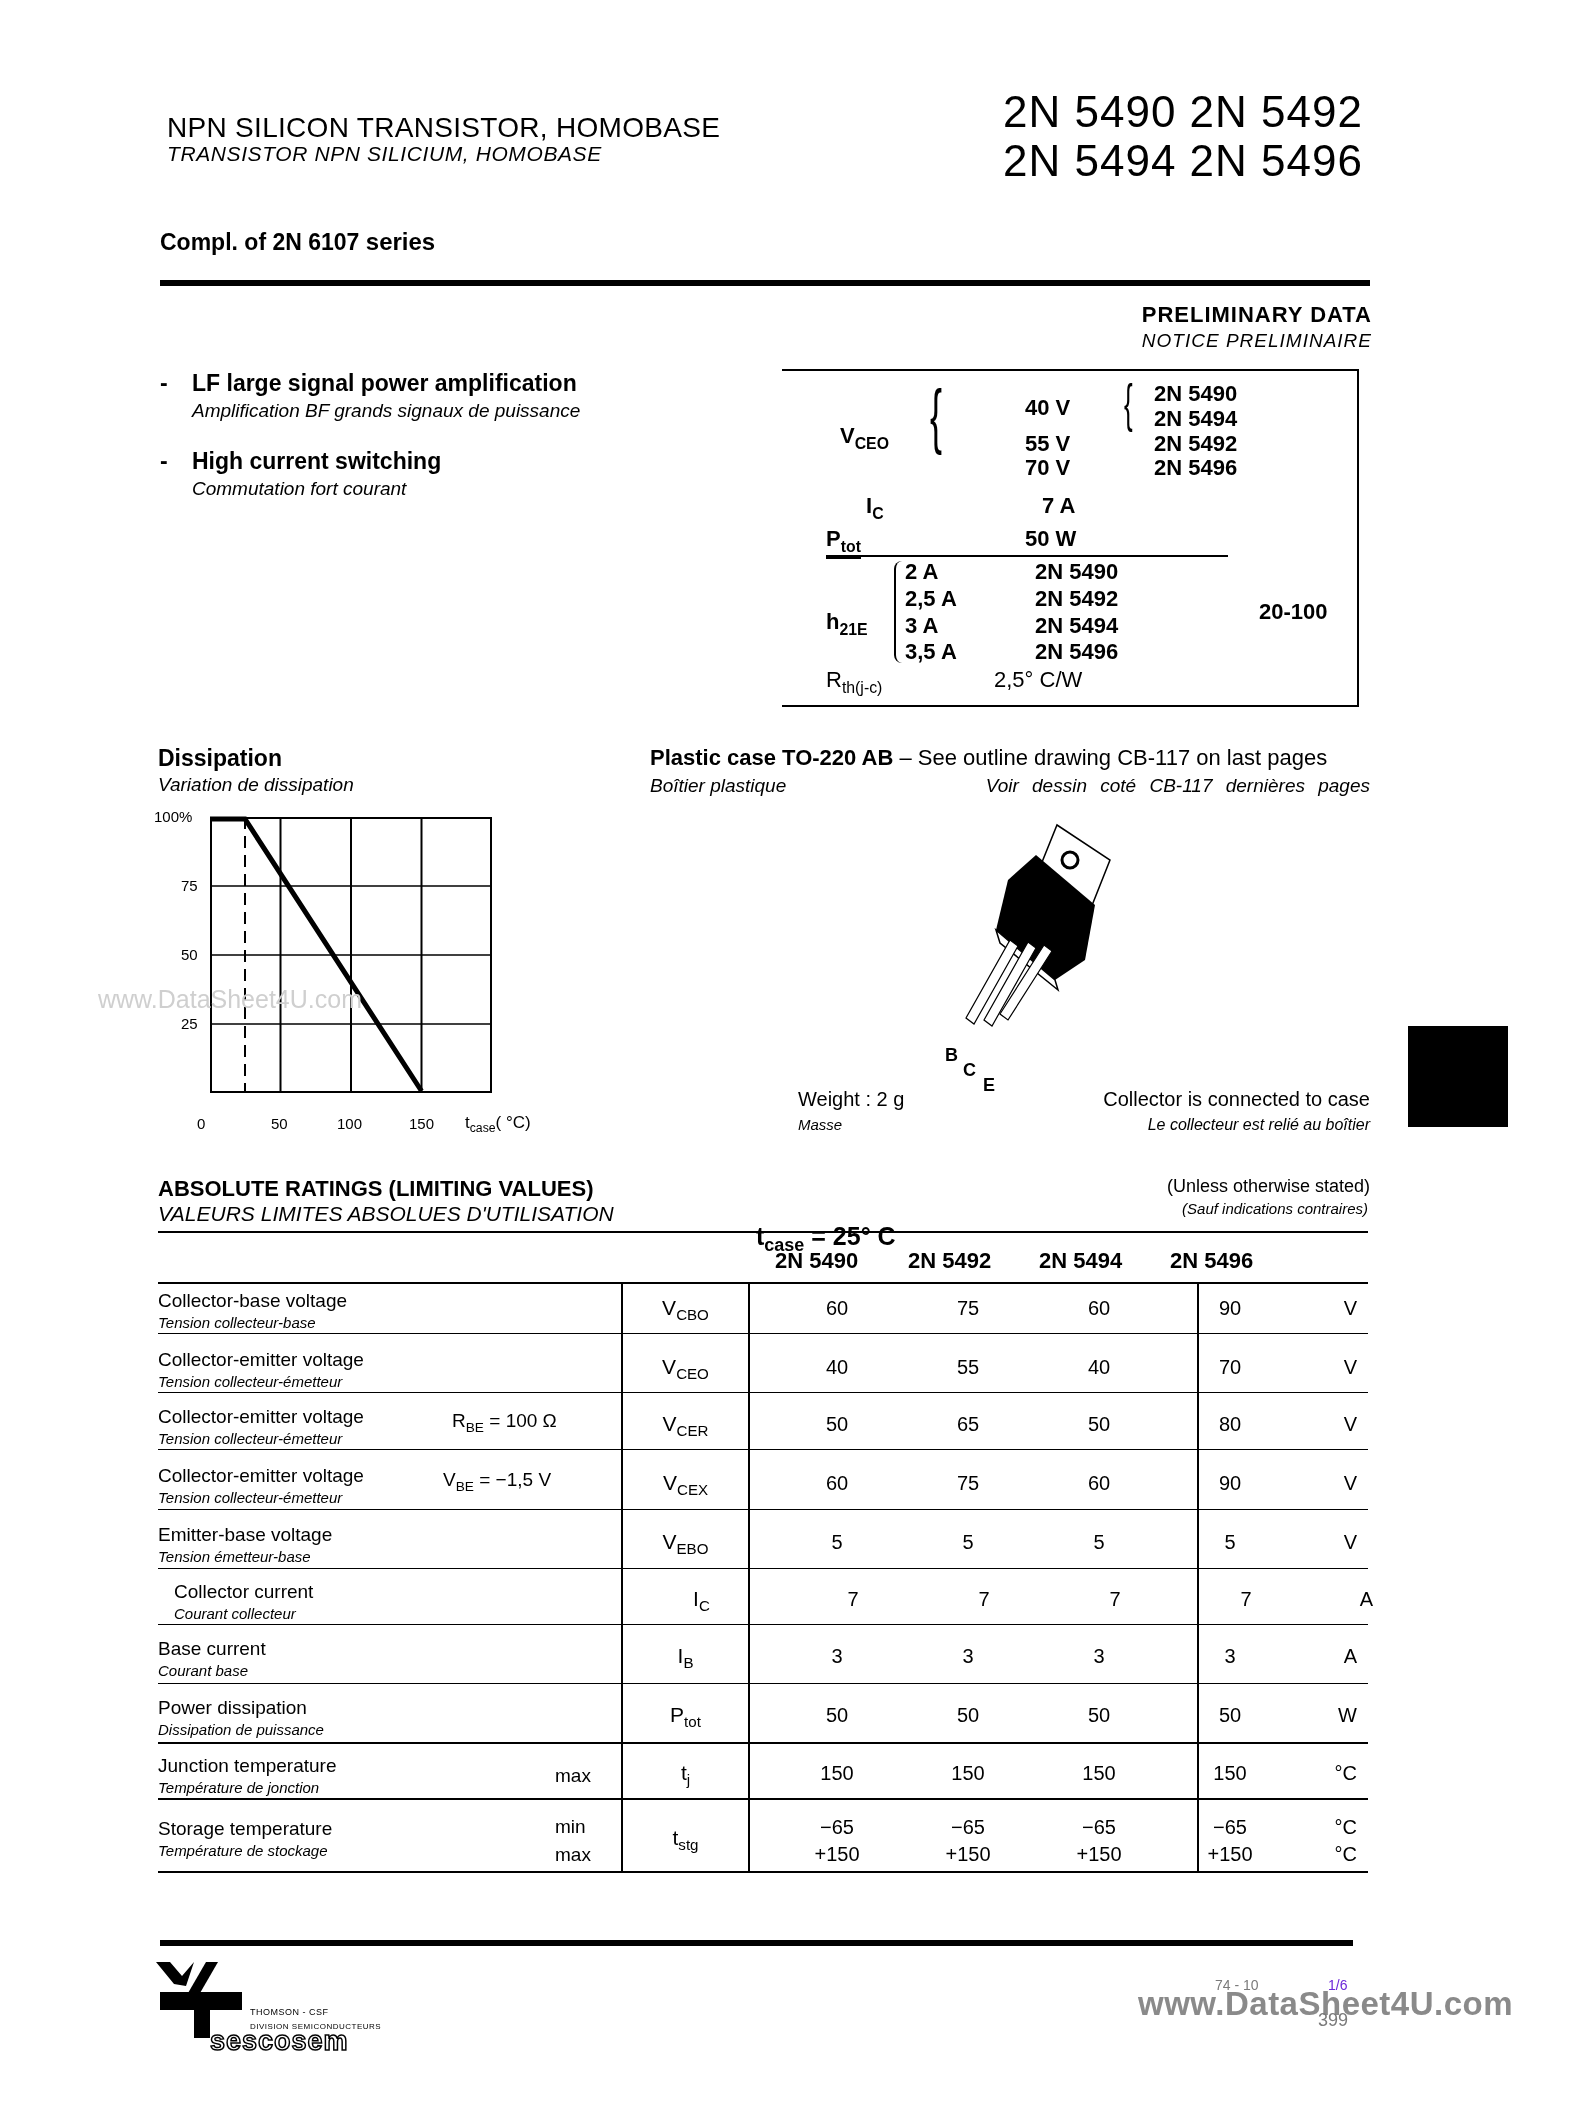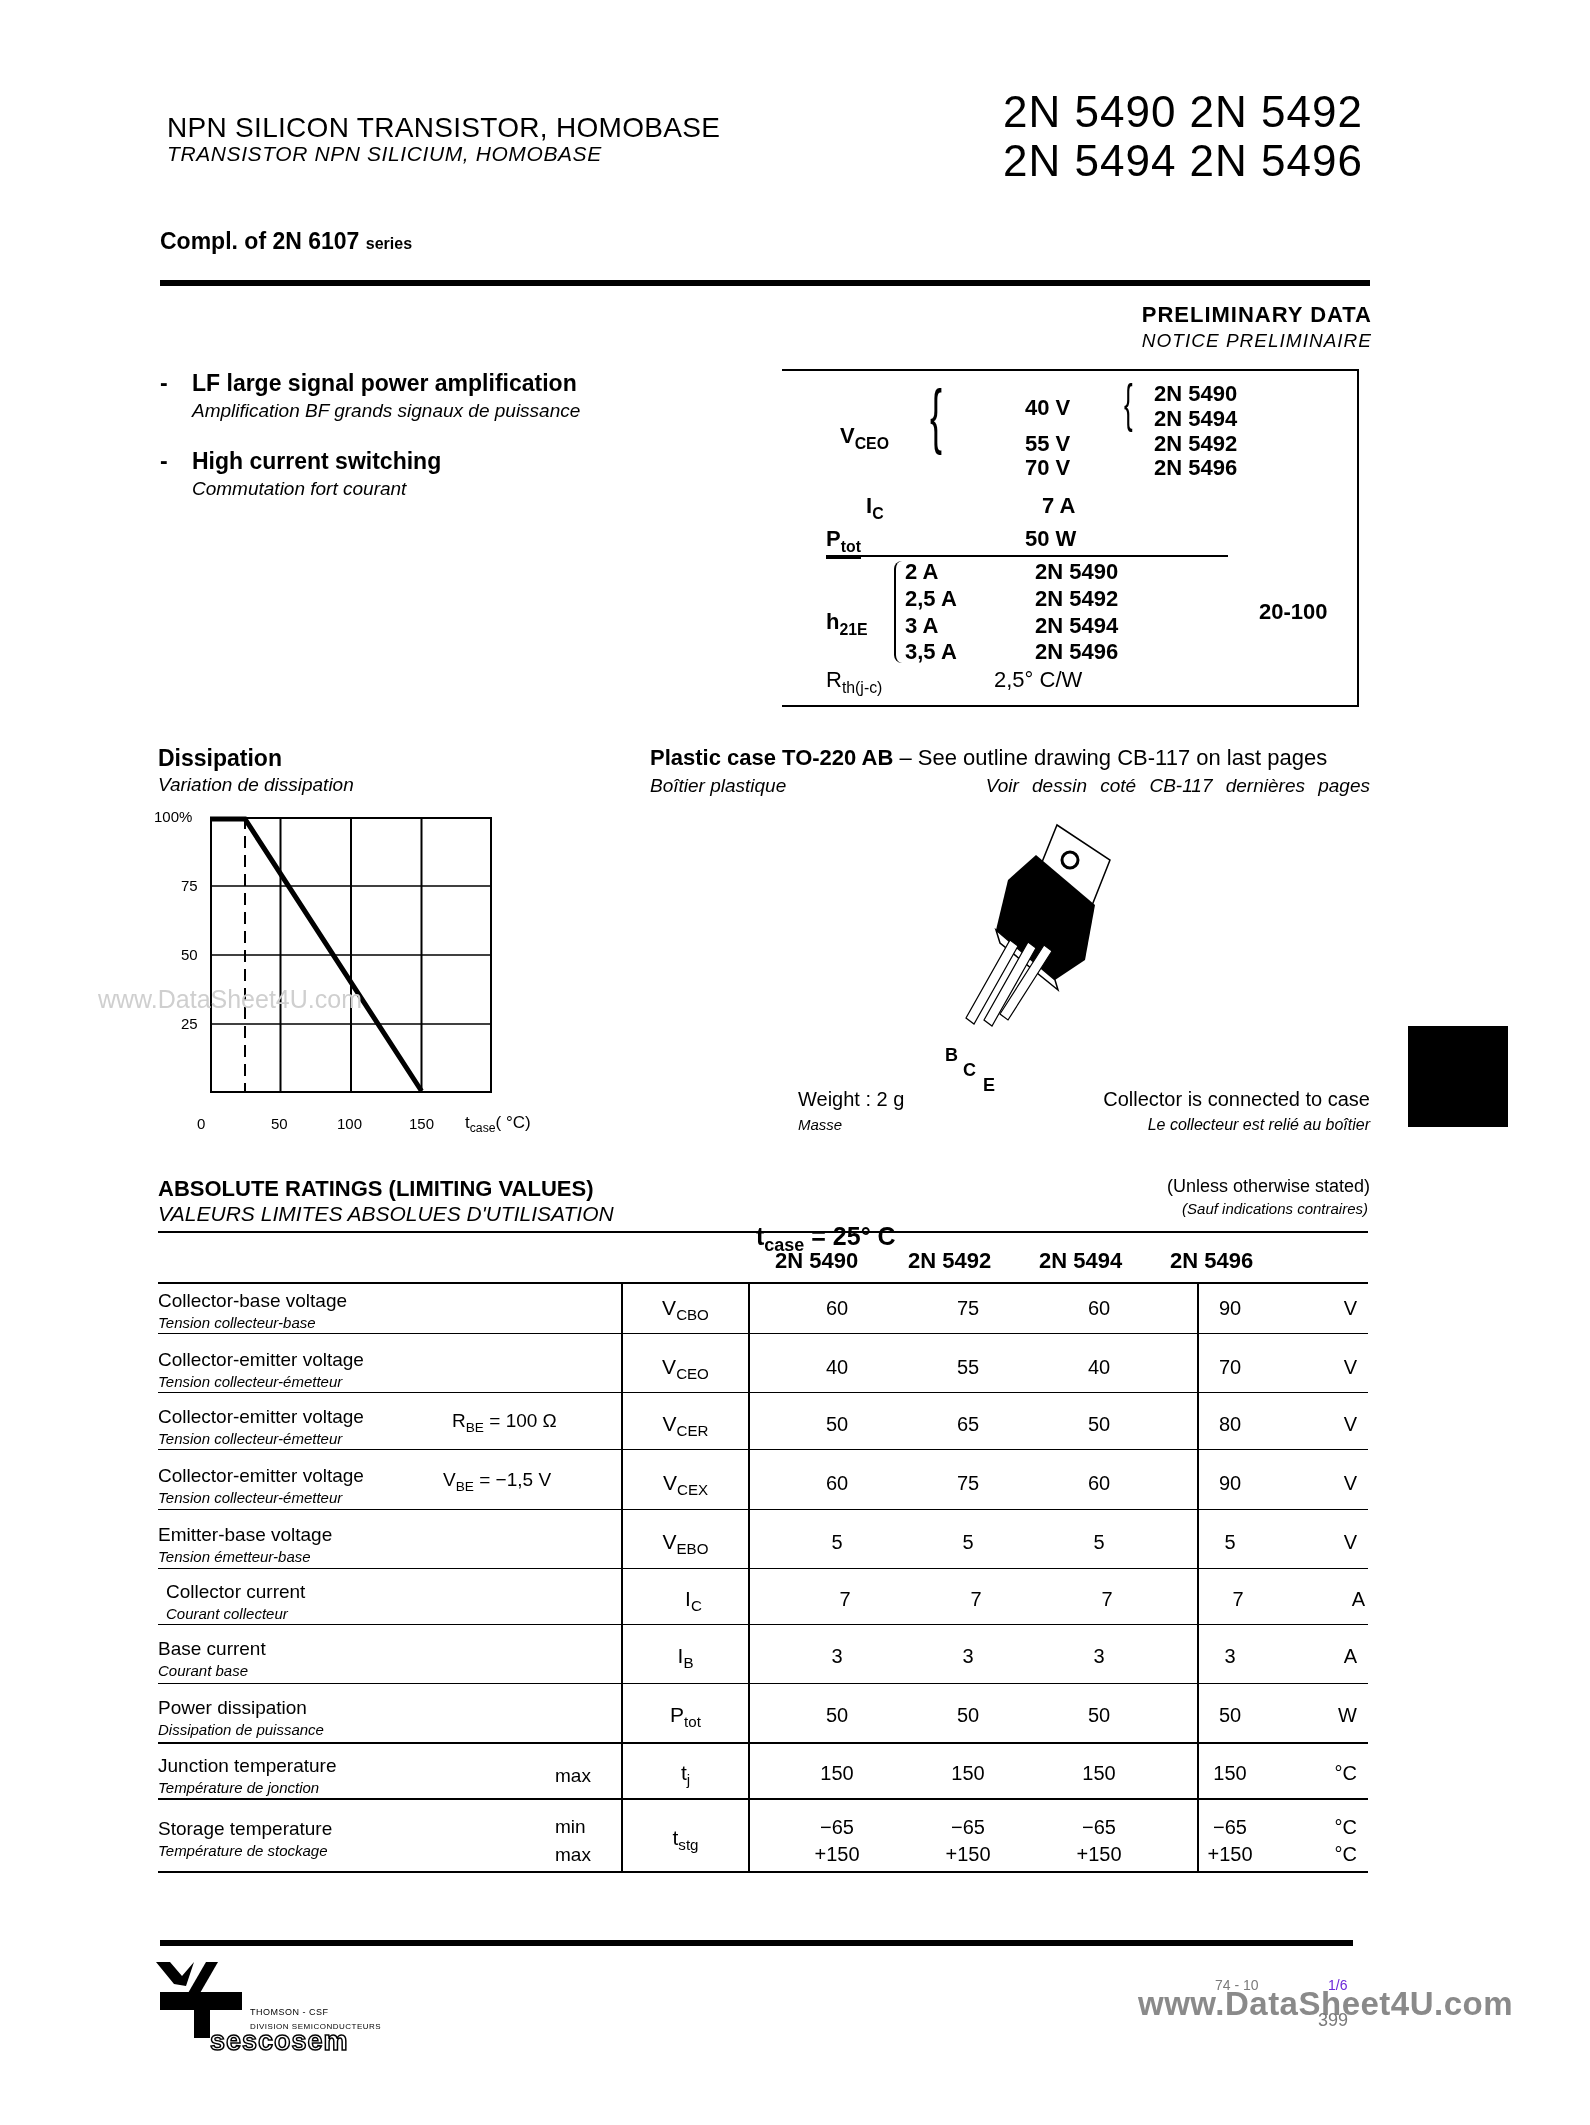--- a/index.html
+++ b/index.html
@@ -8,21 +8,21 @@
   .abs { position: absolute; }
   .it { font-style: italic; }
   .b { font-weight: bold; }
   sub.s { font-size: 0.72em; vertical-align: -0.35em; }
   .rule { position: absolute; background: #000; }
 
   
   #hdr-en { left: 167px; top: 112px; font-size: 28px; letter-spacing: 0.3px; }
   #hdr-fr { left: 167px; top: 142px; font-size: 21px; letter-spacing: 0.6px; }
   #hdr-compl { left: 160px; top: 228px; font-size: 23px; font-weight: bold; }
-  #hdr-compl .small { font-weight: bold; font-size: 16px; }
+  #hdr-compl .small { font-weight: bold; font-size: 24px; }
   .part-title { font-size: 44px; line-height: 48px; letter-spacing: 1px; }
 
   
   #prelim-en { right: 218px; top: 302px; font-size: 22px; font-weight: bold; letter-spacing: 1px; }
   #prelim-fr { right: 218px; top: 330px; font-size: 19px; font-style: italic; letter-spacing: 1px; }
 
   
   .feat-en { font-size: 23px; font-weight: bold; }
   .feat-fr { font-size: 19px; font-style: italic; }
 
@@ -271,21 +271,21 @@
   <div class="tl row-en" style="top:0;">Emitter-base voltage</div>
   <div class="tl row-fr" style="top:24px;">Tension émetteur-base</div>
   <div class="sym" style="top:6px;"><span>V</span><sub class="s">EBO</sub></div>
   <div class="cell" style="left:777px; top:7px;">5</div>
   <div class="cell" style="left:908px; top:7px;">5</div>
   <div class="cell" style="left:1039px; top:7px;">5</div>
   <div class="cell" style="left:1170px; top:7px;">5</div>
   <div class="unit" style="top:7px;">V</div>
 </div>
 
-<div class="abs" style="top:1581px; left:8px; width:1460px; height:43px;">
+<div class="abs" style="top:1581px; left:16px; width:1460px; height:43px;">
   <div class="tl row-en" style="top:0;">Collector current</div>
   <div class="tl row-fr" style="top:24px;">Courant collecteur</div>
   <div class="sym" style="top:6px;"><span>I</span><sub class="s">C</sub></div>
   <div class="cell" style="left:777px; top:7px;">7</div>
   <div class="cell" style="left:908px; top:7px;">7</div>
   <div class="cell" style="left:1039px; top:7px;">7</div>
   <div class="cell" style="left:1170px; top:7px;">7</div>
   <div class="unit" style="top:7px;">A</div>
 </div>
 

